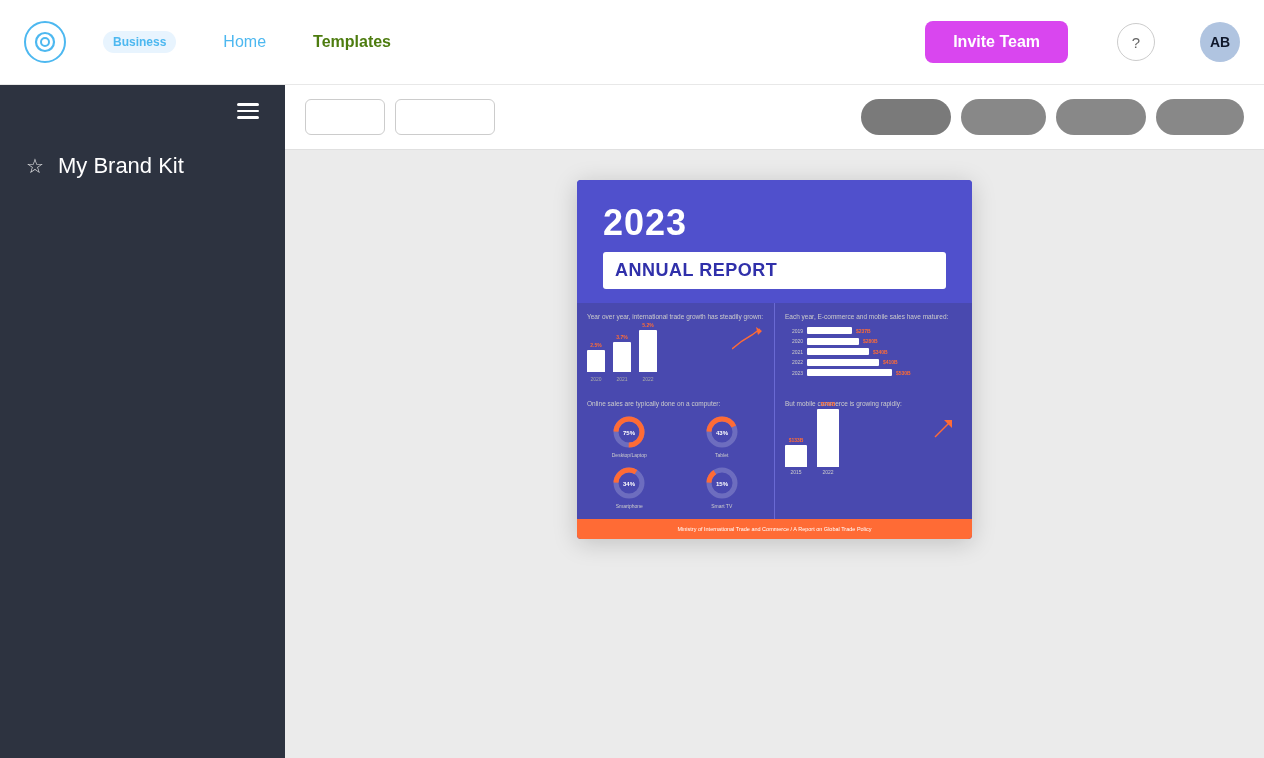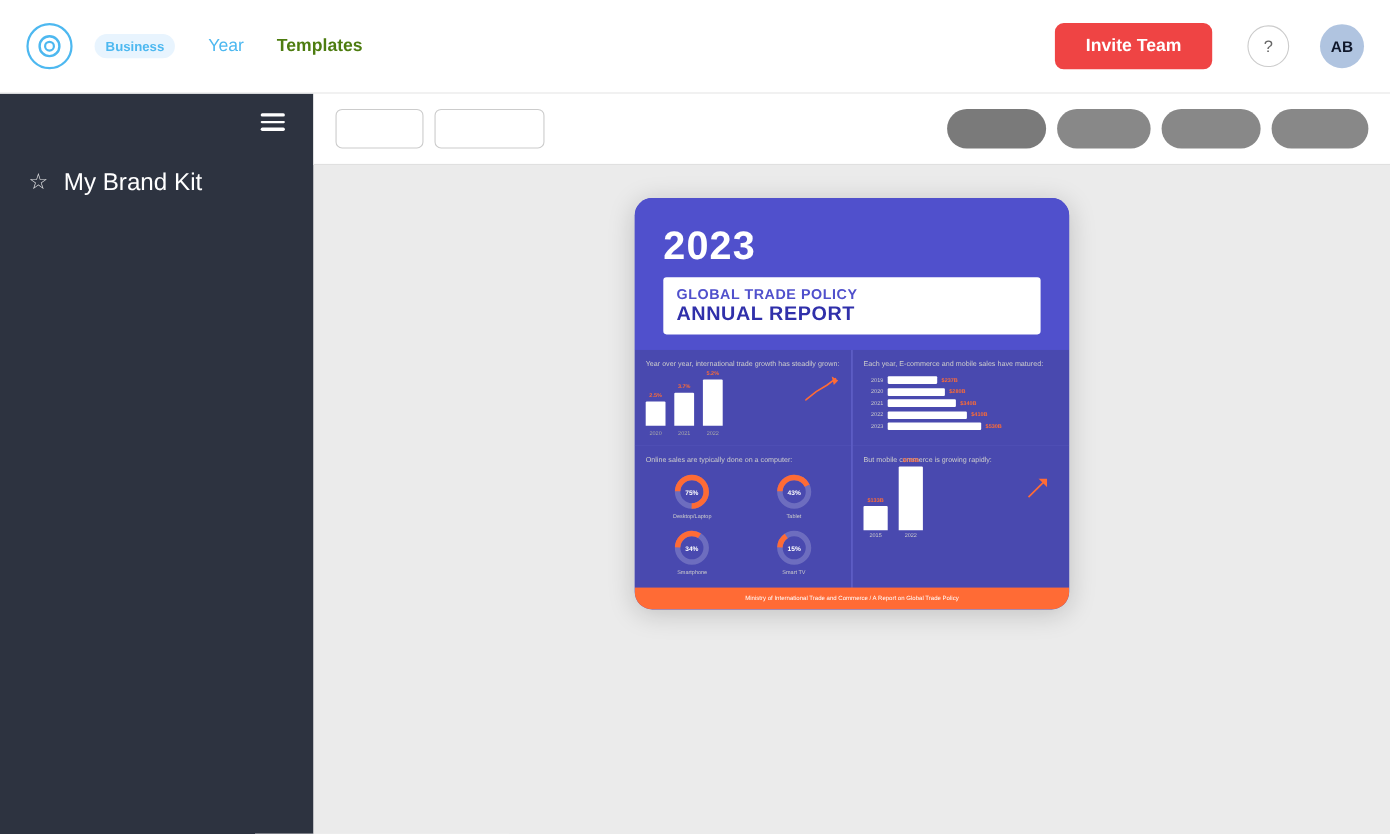--- a/index.html
+++ b/index.html
@@ -6,21 +6,21 @@
     body { font-family: -apple-system, BlinkMacSystemFont, 'Segoe UI', sans-serif; background: #f0f0f0; height: 758px; overflow: hidden; }
 
     
     .top-nav {
       height: 85px;
       background: #fff;
       display: flex;
       align-items: center;
       padding: 0 24px;
       border-bottom: 1px solid #e8e8e8;
-      gap: 20px;
+      gap: 37px;
       position: relative;
       z-index: 10;
     }
     .nav-logo {
       width: 42px;
       height: 42px;
       border-radius: 50%;
       border: 2.5px solid #4db8f0;
       display: flex;
       align-items: center;
@@ -42,21 +42,21 @@
       text-decoration: none;
       cursor: pointer;
       margin-left: 10px;
     }
     .nav-link.active {
       color: #4d7c0f;
       font-weight: 600;
     }
     .nav-spacer { flex: 1; }
     .invite-btn {
-      background: #ef4444;
+      background: #d946ef;
       color: #fff;
       border: none;
       border-radius: 8px;
       padding: 12px 28px;
       font-size: 16px;
       font-weight: 600;
       cursor: pointer;
     }
     .help-btn {
       width: 38px;
@@ -186,21 +186,21 @@
       align-items: flex-start;
       justify-content: center;
       padding-top: 30px;
       overflow: auto;
     }
 
     
     .doc-preview {
       width: 395px;
       background: #5050cc;
-      border-radius: 16px;
+      border-radius: 4px;
       overflow: hidden;
       box-shadow: 0 4px 24px rgba(0,0,0,0.18);
     }
 
     
     .doc-header {
       background: #5050cc;
       padding: 22px 26px 14px 26px;
       position: relative;
     }
@@ -397,21 +397,21 @@
 <body>
 
 <nav class="top-nav">
   <div class="nav-logo">
     <svg width="24" height="24" viewBox="0 0 24 24" fill="none">
       <circle cx="12" cy="12" r="9" stroke="#4db8f0" stroke-width="2.2"></circle>
       <circle cx="12" cy="12" r="4" stroke="#4db8f0" stroke-width="2"></circle>
     </svg>
   </div>
   <span class="nav-badge">Business</span>
-  <a class="nav-link">Year</a>
+  <a class="nav-link">Home</a>
   <a class="nav-link active">Templates</a>
   <div class="nav-spacer"></div>
   <button class="invite-btn">Invite Team</button>
   <div class="help-btn">?</div>
   <div class="avatar-btn">AB</div>
 </nav>
 
 <div class="main-layout">
 
   <aside class="sidebar">
@@ -437,21 +437,20 @@
       <button class="toolbar-filter-btn"></button>
       <button class="toolbar-filter-btn"></button>
     </div>
 
     <div class="canvas-area">
       <div class="doc-preview">
 
         <div class="doc-header">
           <div class="doc-year">2023</div>
           <div class="doc-title-box">
-            <div class="doc-title-line1">GLOBAL TRADE POLICY</div>
             <div class="doc-title-line2">ANNUAL REPORT</div>
           </div>
         </div>
 
         <div class="doc-charts">
 
           <div class="doc-chart-section">
             <div class="doc-chart-title">Year over year, international trade growth has steadily grown:</div>
             <div class="bar-chart-left">
 

